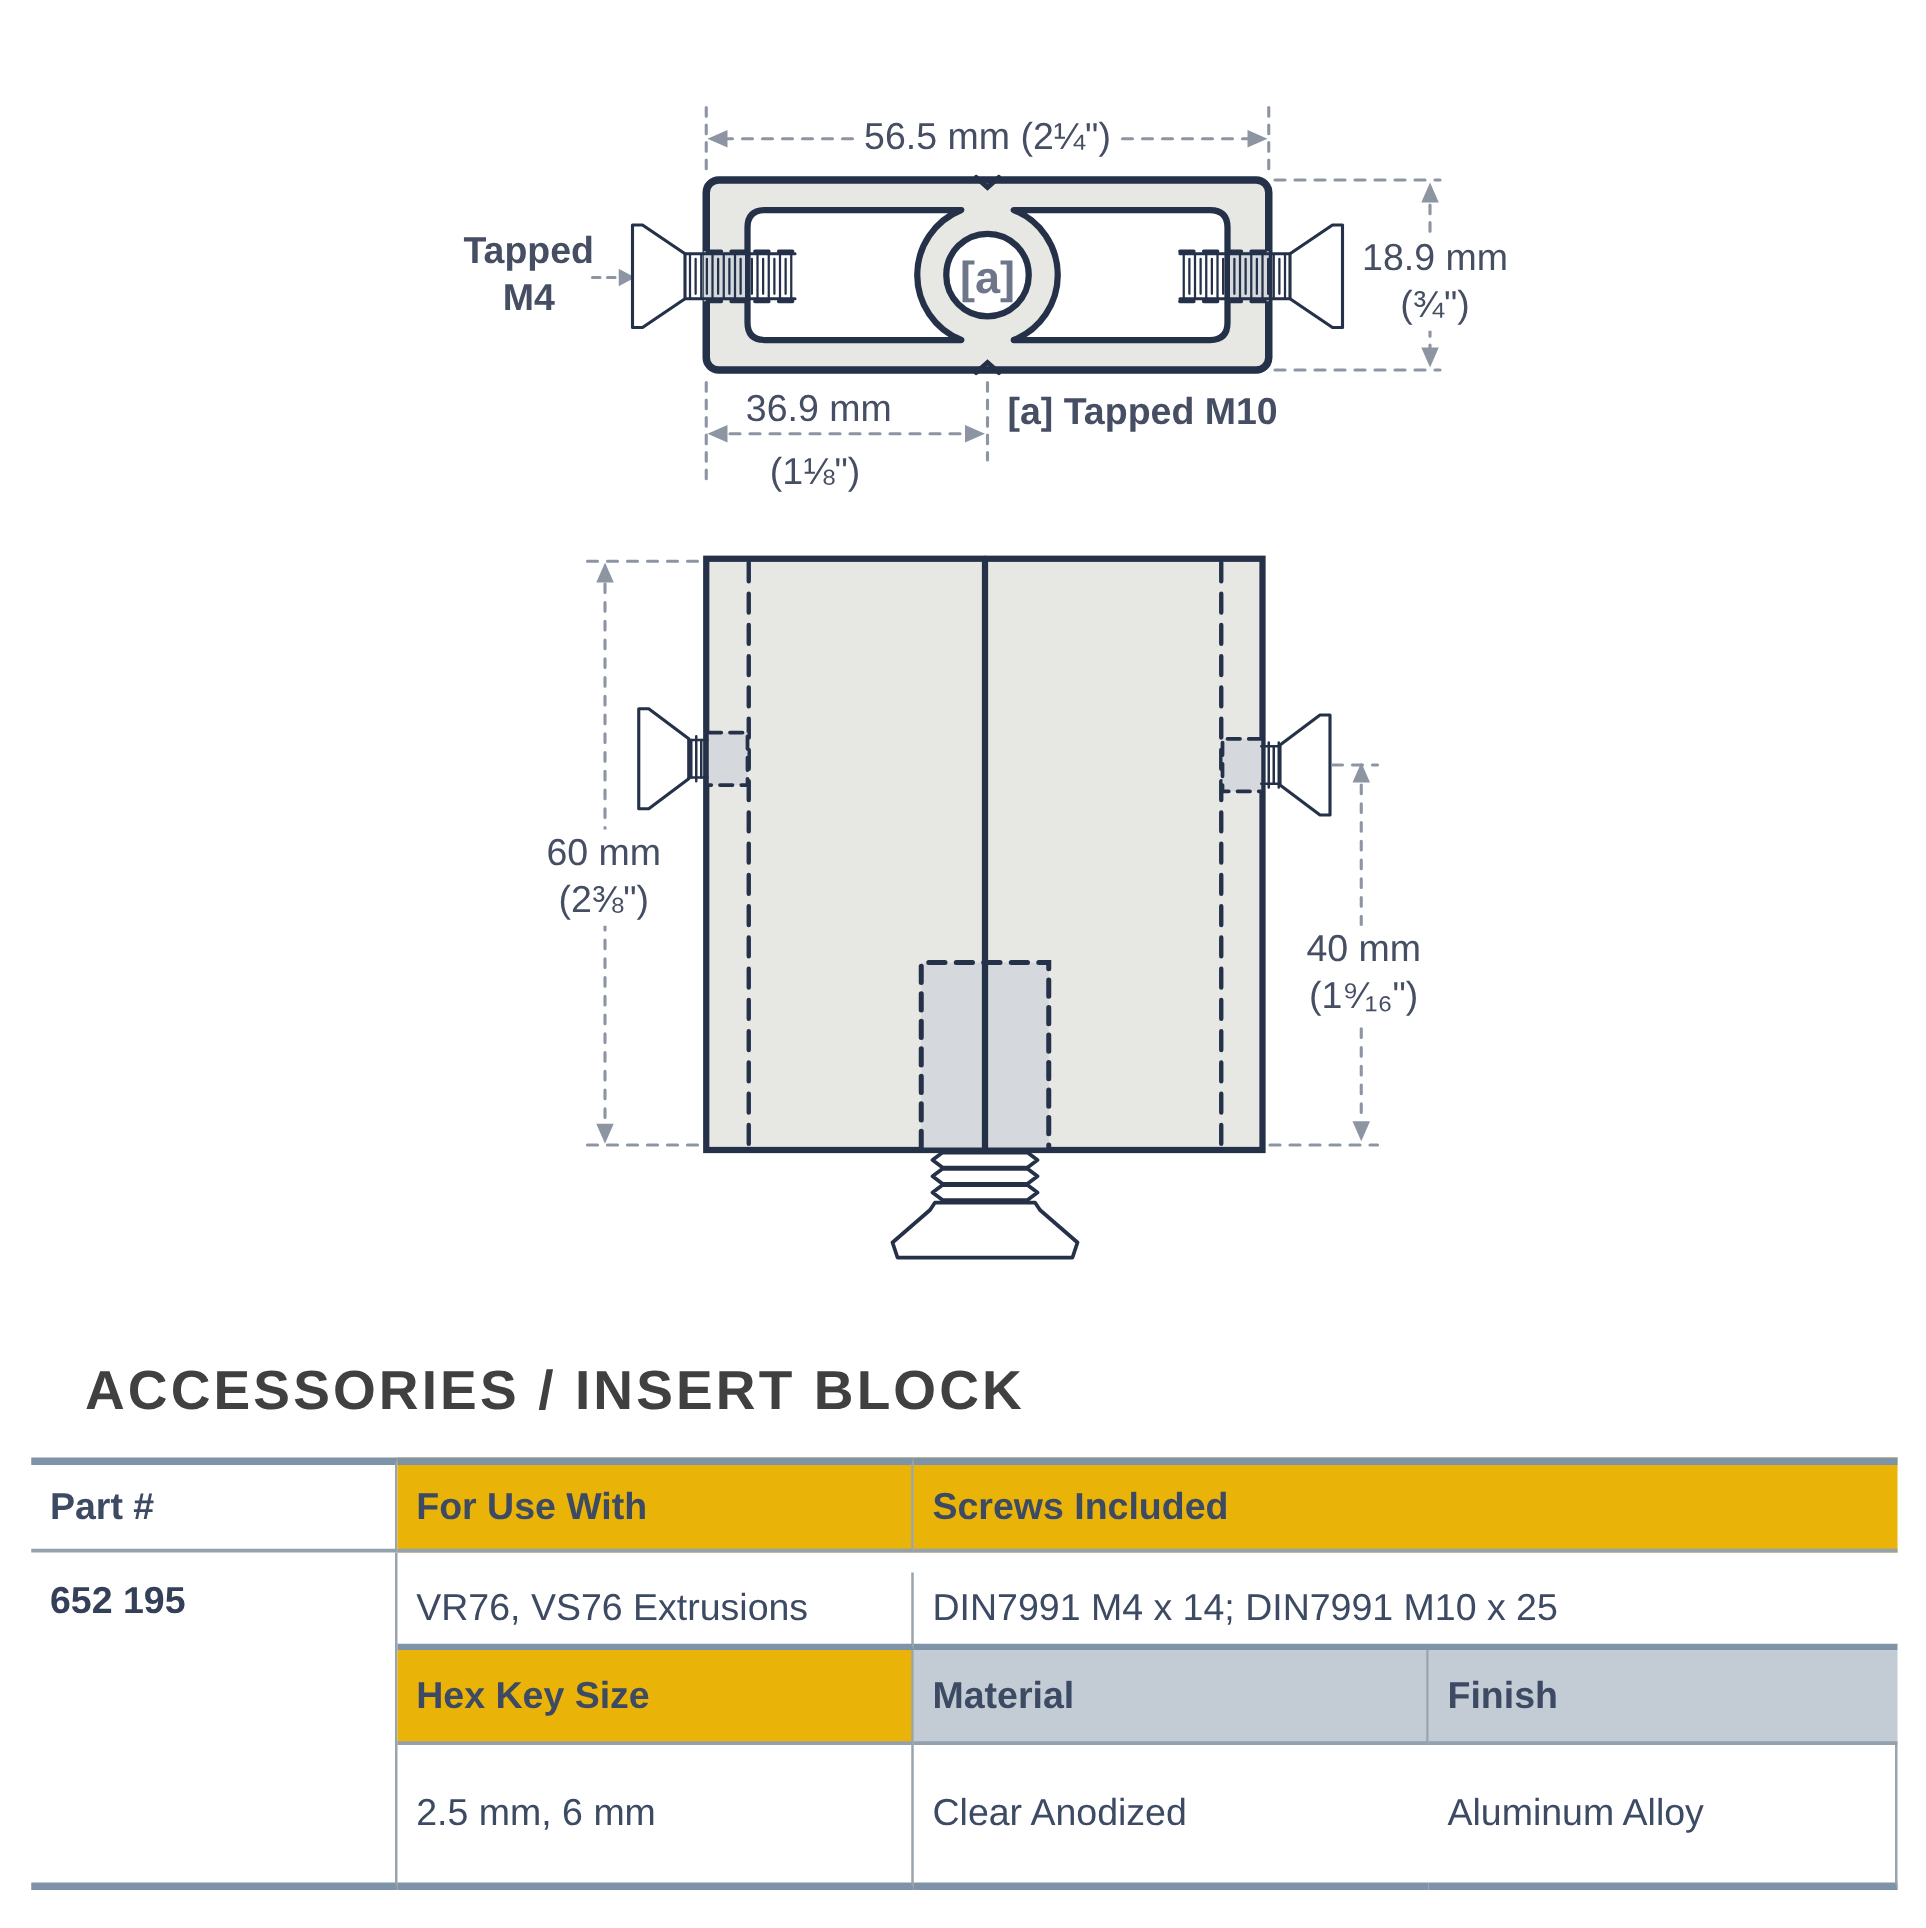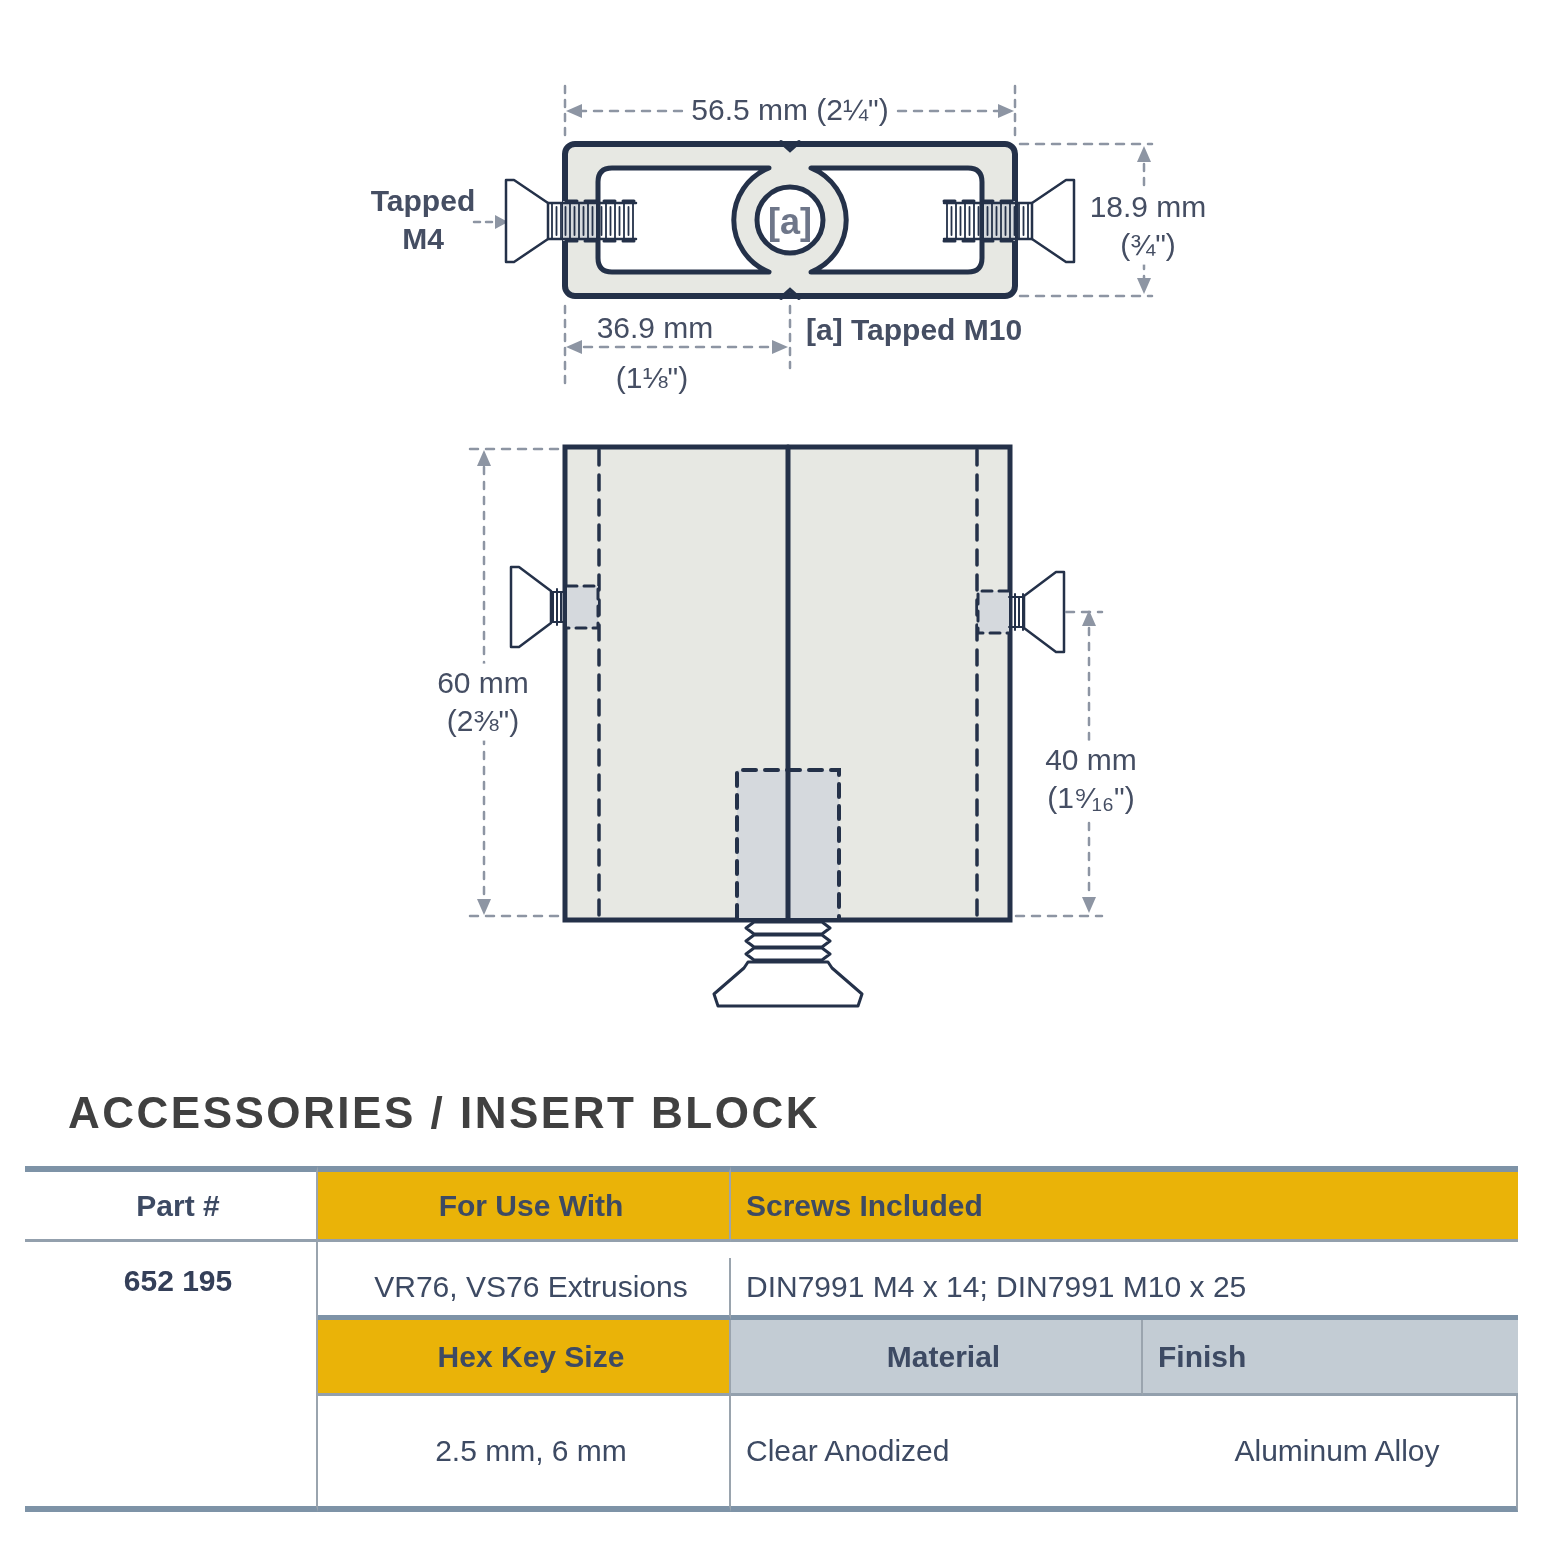--- a/index.html
+++ b/index.html
@@ -21,21 +21,21 @@
         grid-template-rows:76px 78px 76px 116px;box-sizing:border-box;}
   .spec>div{box-sizing:border-box;display:flex;align-items:center;padding-left:15px;
             font-size:30px;overflow:hidden;}
   .hdr{font-weight:600;color:#3d4a63;}
   .green{background:#eab308;}
   .gray{background:#c3ccd4;}
   .bt-thick{border-top:6px solid #7e93a7;}
   .bb-thin{border-bottom:3px solid #93a0ad;}
   .bb-thick{border-bottom:6px solid #7e93a7;}
   .bb-mid{border-bottom:5px solid #7e93a7;margin-top:16px;}
-  .br{border-right:2px solid #9aa4ae;justify-content:center;}
+  .br{border-right:2px solid #9aa4ae;}
   .span2{grid-column:span 2;}
   .partnum{font-weight:700;font-size:34px;color:#343f58;}
 </style>
 </head>
 <body>
 
 <div class="page">
 
   <svg width="1541" height="1080" viewBox="0 0 1541 1080">
 

